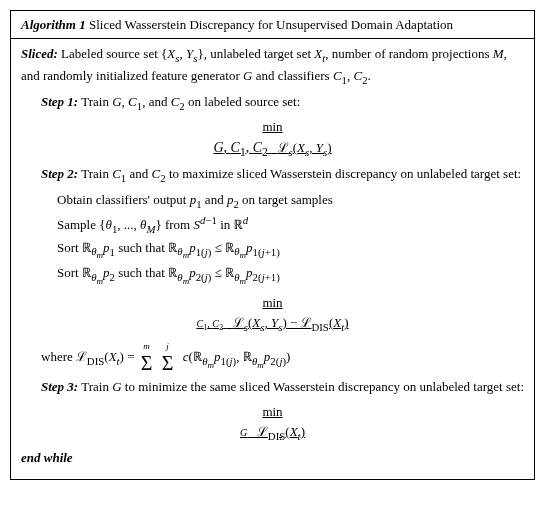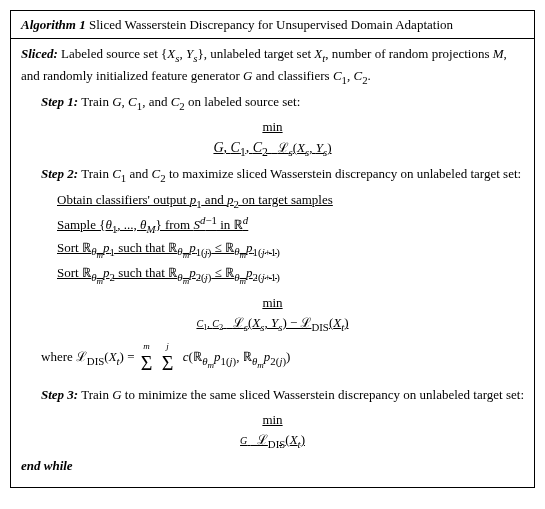--- a/index.html
+++ b/index.html
@@ -47,21 +47,20 @@
       font-weight: bold;
       font-style: italic;
     }
 
     .indent1 {
       padding-left: 20px;
     }
 
     .indent2 {
       padding-left: 36px;
-      text-decoration: underline;
     }
 
     .min-block {
       text-align: center;
       margin: 3px 0 2px 0;
       text-decoration: underline;
     }
 
     table.sum-table {
       display: inline-table;
@@ -165,21 +164,21 @@
         <tr>
           <td class="sigma-cell">Σ</td>
         </tr>
         <tr>
           <td style="font-size:9px;"></td>
         </tr>
       </tbody></table>
       &nbsp;<i>c</i>(ℝ<sub><i>θ<sub>m</sub></i></sub><i>p</i><sub>1(<i>j</i>)</sub>, ℝ<sub><i>θ<sub>m</sub></i></sub><i>p</i><sub>2(<i>j</i>)</sub>)
     </div>
 
-    <div class="section indent1" style="margin-top:8px;">
+    <div class="section indent1" style="margin-top:0;">
       <span class="bold">Step 3:</span>
       <span> Train <i>G</i> to minimize the same sliced Wasserstein discrepancy on unlabeled target set:</span>
     </div>
 
     <div class="min-block" style="margin: 4px 0 2px 0;">
       <span>
         min<br>
         <span style="font-size:10px;"><i>G</i></span>
       </span>
       &nbsp;

